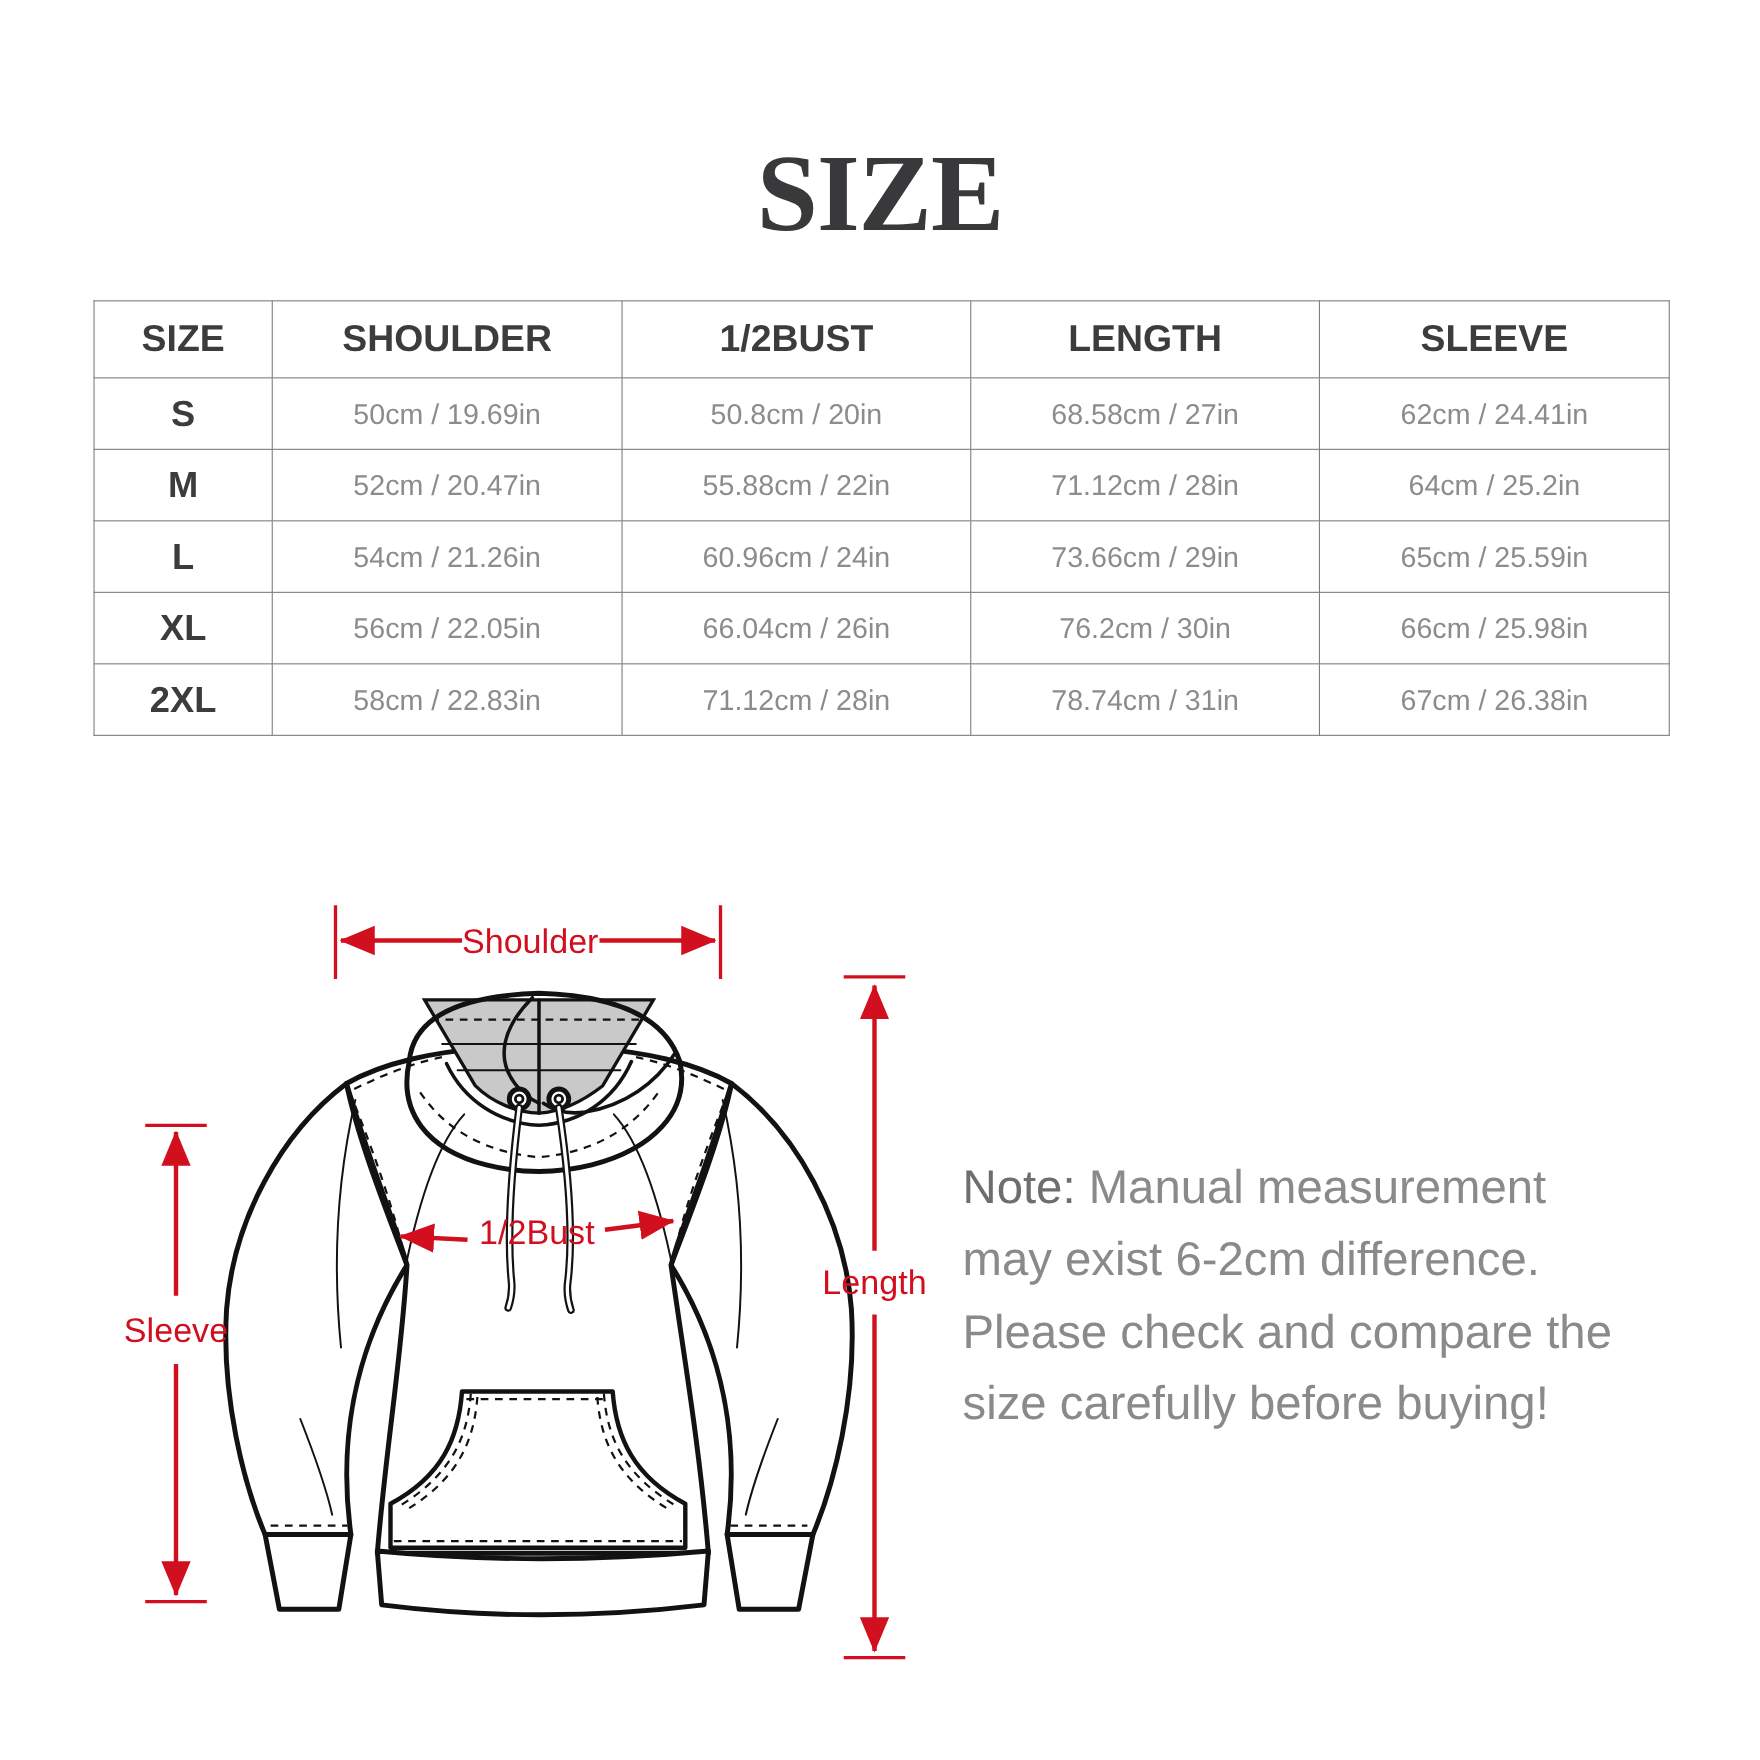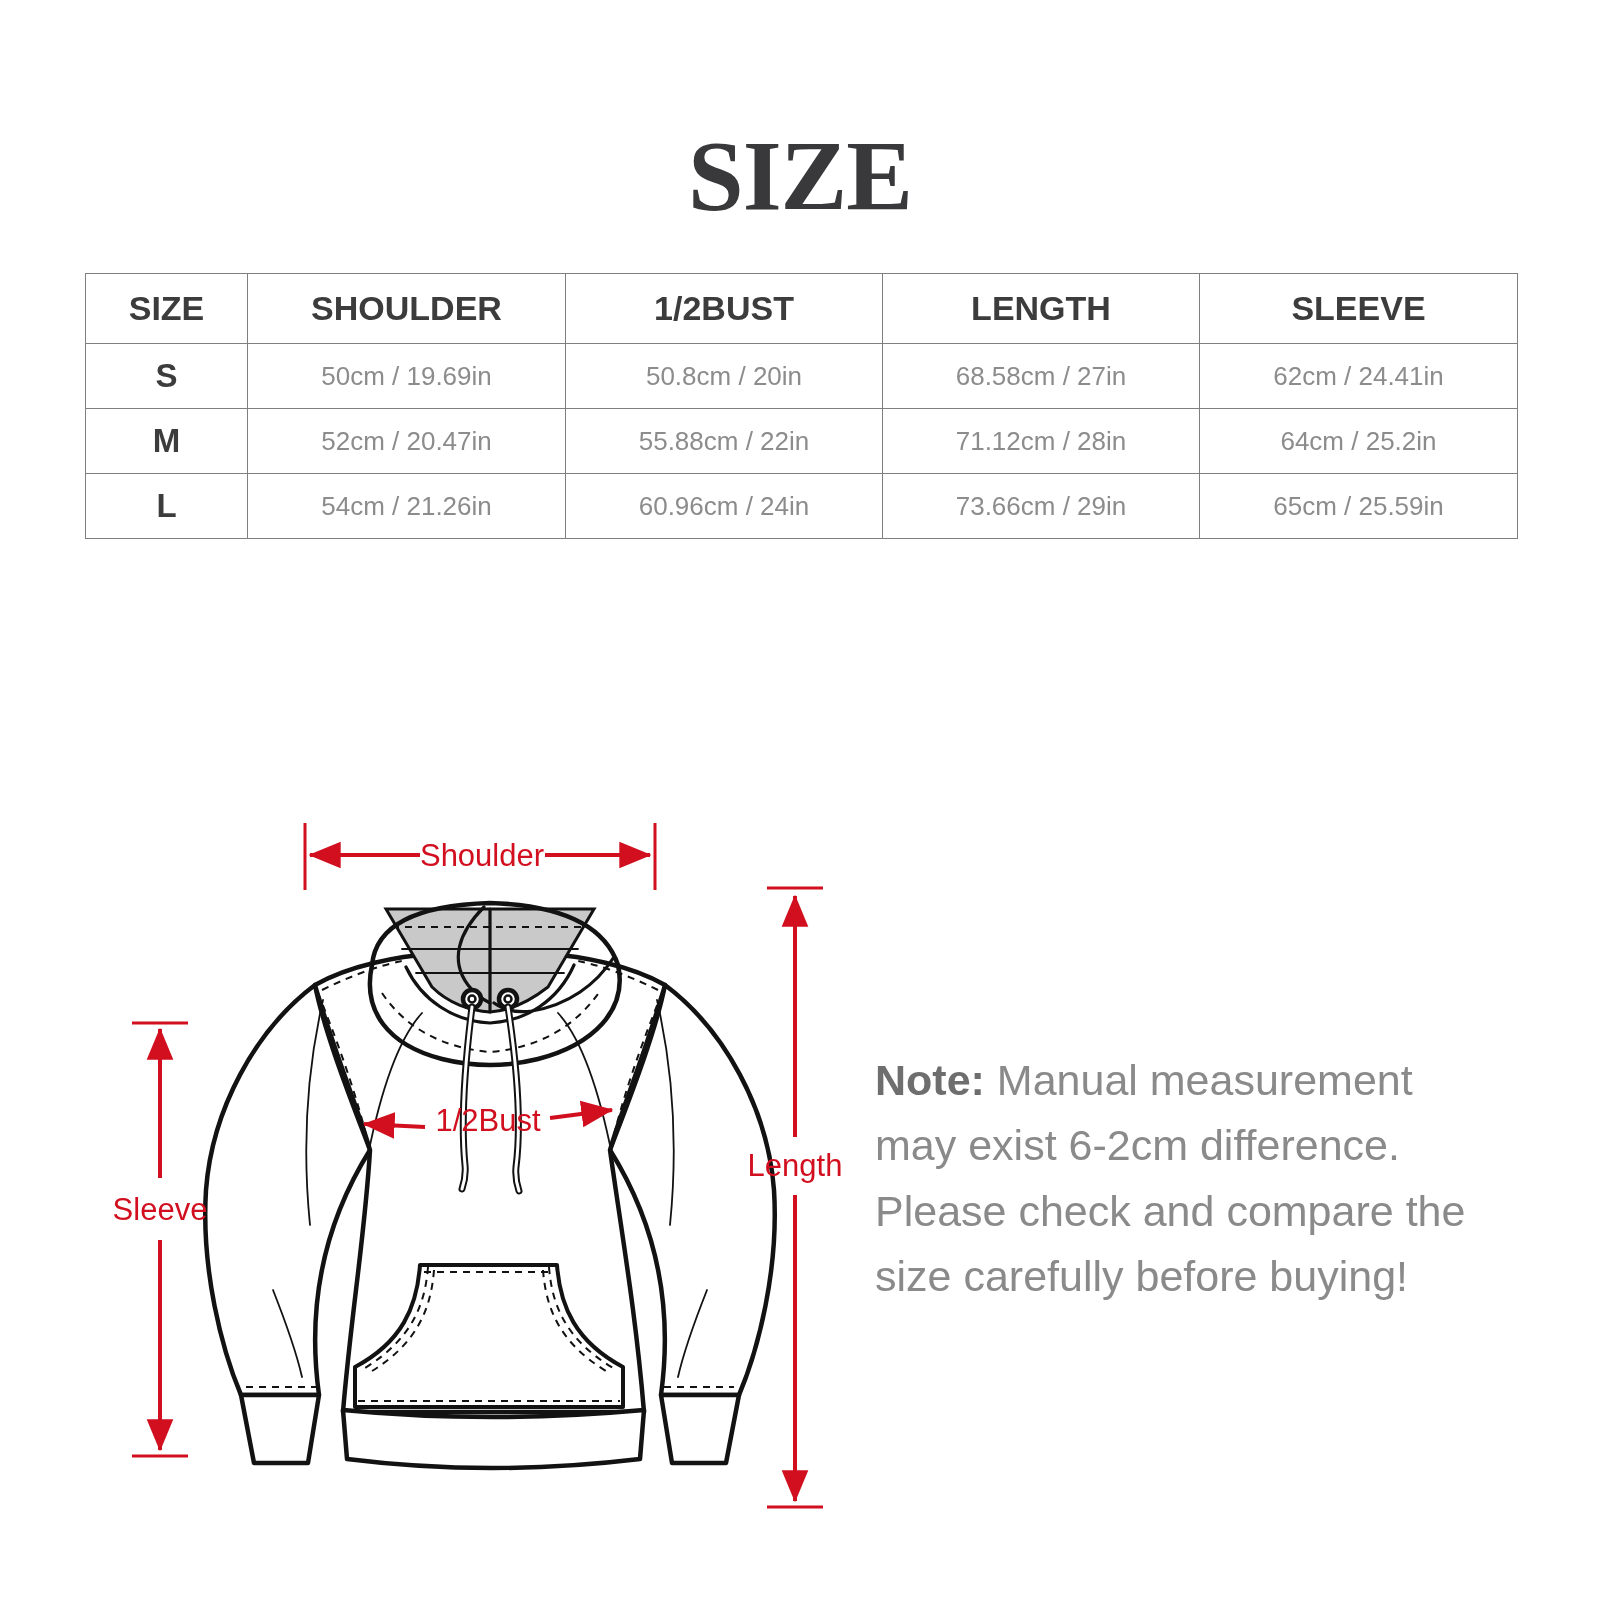--- a/index.html
+++ b/index.html
@@ -30,21 +30,21 @@
     border:1px solid var(--border-gray);text-align:center;vertical-align:middle;padding:0;
   }
   .size-table th{height:69px;font-size:34px;font-weight:700;color:var(--header-text);}
   .size-table td{height:64px;font-size:26px;font-weight:400;color:var(--value-text);}
   .size-table td.size-col{font-weight:700;font-size:33px;color:var(--header-text);}
   .diagram-svg{position:absolute;left:70px;top:815px;width:800px;height:740px;}
   .note-block{
     position:absolute;left:875px;top:1048px;width:610px;
     font-size:43px;line-height:1.52;color:var(--note-text);
   }
-  .note-block b{color:var(--note-label);font-weight:700;margin-top:48px;}
+  .note-block b{color:var(--note-label);font-weight:400;margin-top:48px;}
   
   .outline{fill:#ffffff;stroke:var(--line-black);stroke-width:4.5;stroke-linejoin:round;stroke-linecap:round;}
   .thinline{fill:none;stroke:var(--line-black);stroke-width:3.2;stroke-linecap:round;}
   .hairline{fill:none;stroke:var(--line-black);stroke-width:1.8;stroke-linecap:round;}
   .stitch{fill:none;stroke:var(--line-black);stroke-width:2;stroke-dasharray:7 6;stroke-linecap:butt;}
   .grayfill{fill:var(--hood-gray);stroke:var(--line-black);stroke-width:3;}
   .cord{fill:none;stroke:var(--line-black);stroke-width:7;stroke-linecap:round;}
   .cord-core{fill:none;stroke:#ffffff;stroke-width:3;stroke-linecap:round;}
   .red-line{fill:none;stroke:var(--accent-red);stroke-width:4;}
   .red-tick{fill:none;stroke:var(--accent-red);stroke-width:3;}
@@ -88,20 +88,34 @@
       <td>71.12cm / 28in</td>
       <td>64cm / 25.2in</td>
     </tr>
     <tr>
       <td class="size-col">L</td>
       <td>54cm / 21.26in</td>
       <td>60.96cm / 24in</td>
       <td>73.66cm / 29in</td>
       <td>65cm / 25.59in</td>
     </tr>
+    <tr>
+      <td class="size-col">XL</td>
+      <td>56cm / 22.05in</td>
+      <td>66.04cm / 26in</td>
+      <td>76.2cm / 30in</td>
+      <td>66cm / 25.98in</td>
+    </tr>
+    <tr>
+      <td class="size-col">2XL</td>
+      <td>58cm / 22.83in</td>
+      <td>71.12cm / 28in</td>
+      <td>78.74cm / 31in</td>
+      <td>67cm / 26.38in</td>
+    </tr>
   </tbody>
 </table>
 
 <svg class="diagram-svg" viewBox="0 0 800 740">
   <defs>
     <marker id="ah" viewBox="0 0 12 12" refX="11.5" refY="6" markerWidth="8" markerHeight="8" orient="auto-start-reverse">
       <path d="M0,1 L12,6 L0,11 Z" class="arrow-head"></path>
     </marker>
   </defs>
 

